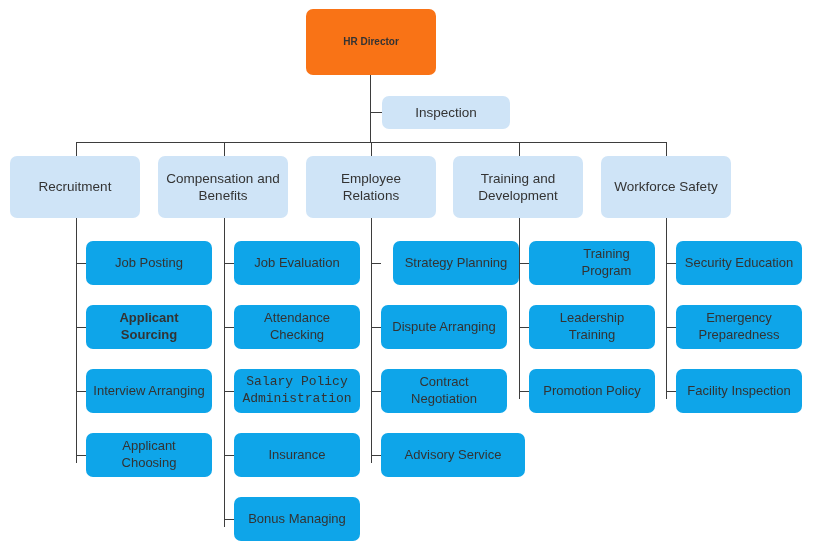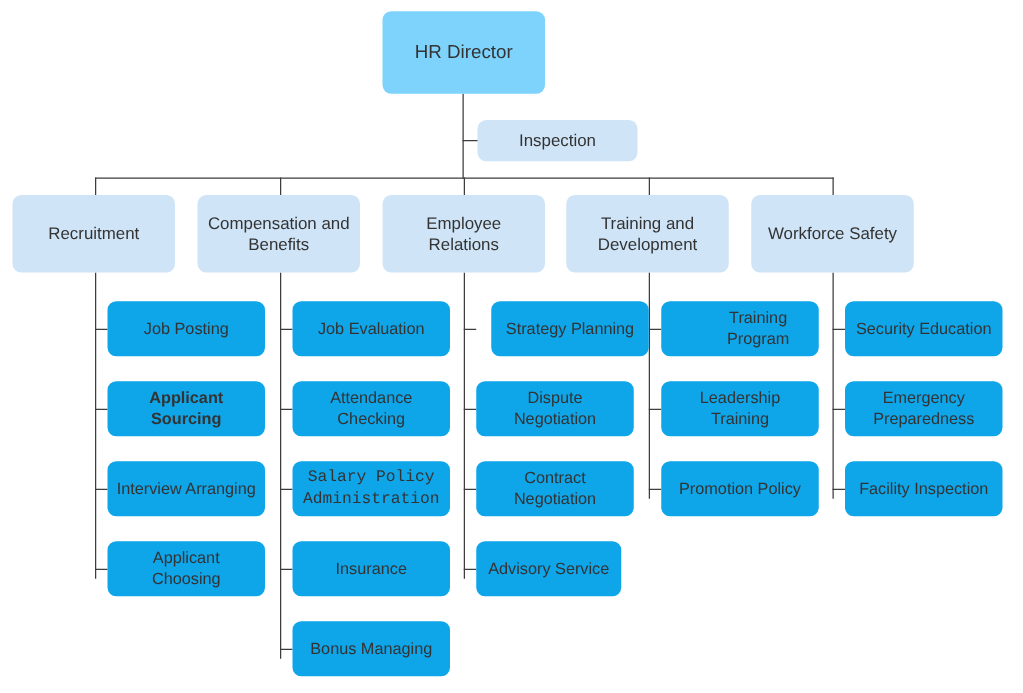--- a/index.html
+++ b/index.html
@@ -37,23 +37,23 @@
     align-items: center;
     justify-content: center;
     text-align: center;
     color: #333333;
     line-height: 1.28;
     padding: 2px 7px;
     -webkit-font-smoothing: antialiased;
   }
 
   .node.root {
-    background: #7dd3fc;
-    font-size: 15px;
-    font-weight: normal;
+    background: #f97316;
+    font-size: 10px;
+    font-weight: bold;
   }
 
   .node.assistant {
     background: #cfe4f7;
     font-size: 13.5px;
     font-weight: normal;
   }
 
   .node.dept {
     background: #cfe4f7;
@@ -128,23 +128,23 @@
   <div class="node task" style="left:86px; top:369px; width:126px; height:44px;">Interview Arranging</div>
   <div class="node task" style="left:86px; top:433px; width:126px; height:44px;">Applicant Choosing</div>
 
   <div class="node task" style="left:234px; top:241px; width:126px; height:44px;">Job Evaluation</div>
   <div class="node task" style="left:234px; top:305px; width:126px; height:44px;">Attendance Checking</div>
   <div class="node task" style="left:234px; top:369px; width:126px; height:44px;font-family:Liberation Mono, monospace;">Salary Policy Administration</div>
   <div class="node task" style="left:234px; top:433px; width:126px; height:44px;">Insurance</div>
   <div class="node task" style="left:234px; top:497px; width:126px; height:44px;">Bonus Managing</div>
 
   <div class="node task" style="left:393px; top:241px; width:126px; height:44px;">Strategy Planning</div>
-  <div class="node task" style="left:381px; top:305px; width:126px; height:44px;">Dispute Negotiation</div>
+  <div class="node task" style="left:381px; top:305px; width:126px; height:44px;">Dispute Arranging</div>
   <div class="node task" style="left:381px; top:369px; width:126px; height:44px;">Contract Negotiation</div>
-  <div class="node task" style="left:381px; top:433px; width:116px; height:44px;text-align:right;">Advisory Service</div>
+  <div class="node task" style="left:381px; top:433px; width:144px; height:44px;text-align:right;">Advisory Service</div>
 
   <div class="node task" style="left:529px; top:241px; width:126px; height:44px;padding-left:36px;">Training Program</div>
   <div class="node task" style="left:529px; top:305px; width:126px; height:44px;">Leadership Training</div>
   <div class="node task" style="left:529px; top:369px; width:126px; height:44px;">Promotion Policy</div>
 
   <div class="node task" style="left:676px; top:241px; width:126px; height:44px;">Security Education</div>
   <div class="node task" style="left:676px; top:305px; width:126px; height:44px;">Emergency Preparedness</div>
   <div class="node task" style="left:676px; top:369px; width:126px; height:44px;">Facility Inspection</div>
 
 </div>

